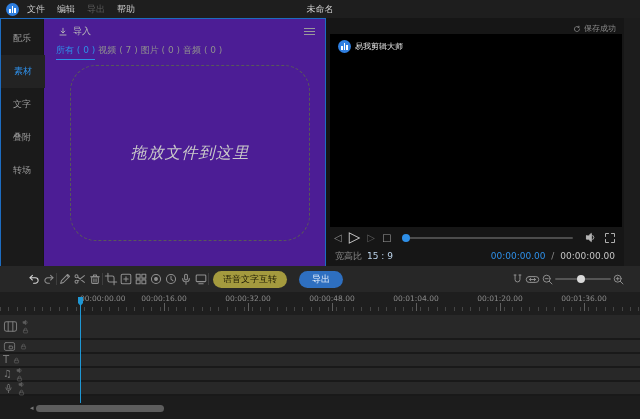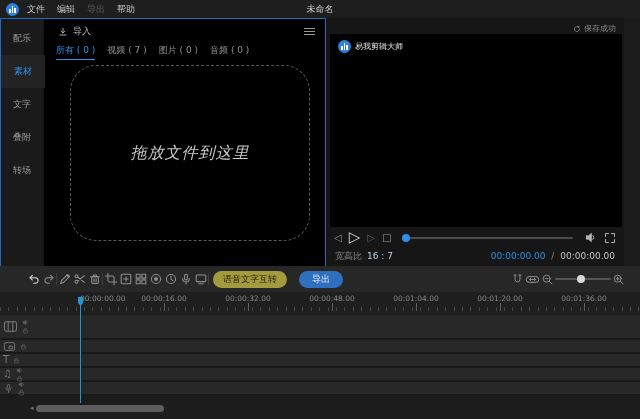--- a/index.html
+++ b/index.html
@@ -26,27 +26,27 @@
   .winbtn { color:#b5b5b5; width:12px; text-align:center; font-size:10px; line-height:12px; }
   .winbtn.max { font-size:8px; }
 
   
   .left-panel { position:absolute; top:18px; left:0; width:326px; height:250px;
                 border:1px solid #1d6cc0; background:#1a1a1a; }
   .sidebar { position:absolute; top:0; left:0; bottom:0; width:42px; padding-top:3px; }
   .side-item { height:33px; display:flex; align-items:center; justify-content:center;
                color:#9a9a9a; position:relative; }
   .side-item.active { background:#232323; color:#2e8fe8; width:44px; z-index:2; }
-  .media { position:absolute; top:0; left:42px; right:0; bottom:0; background:#000000;
+  .media { position:absolute; top:0; left:42px; right:0; bottom:0; background:#4c1d95;
            border-left:1px solid #161616; }
   .media-header { height:25px; display:flex; align-items:center; padding:0 10px 0 13px; color:#b9b9b9; }
   .import-btn { display:flex; align-items:center; gap:4px; }
   .hamburger { margin-left:auto; display:flex; flex-direction:column; gap:2px; }
   .hamburger i { display:block; width:11px; height:1px; background:#9a9a9a; }
-  .tabs { display:flex; gap:12px; padding-left:12px; height:17px; align-items:flex-start; }
+  .tabs { display:flex; gap:3px; padding-left:12px; height:17px; align-items:flex-start; }
   .tab { color:#8f8f8f; padding-bottom:2px; }
   .tab.active { color:#2e8fe8; border-bottom:1px solid #2e8fe8; }
   .dropzone { position:absolute; left:26px; top:46px; width:240px; height:176px;
               border:1px dashed #585858; border-radius:26px; display:flex; align-items:center;
               justify-content:center; }
   .dropzone span { font-size:16px; font-style:italic; color:#c9c9c9; letter-spacing:1px; }
 
   
   .preview { position:absolute; top:18px; left:326px; right:16px; height:250px; background:#161616; }
   .save-status { position:absolute; top:5px; right:8px; display:flex; gap:3px; align-items:center;
@@ -209,21 +209,21 @@
       <svg width="13" height="13" viewBox="0 0 16 16" style="stroke:#b5b5b5;fill:none;stroke-width:1.2;stroke-linecap:round;stroke-linejoin:round;">
           <path d="M3 6v4h2.5L9 13V3L5.5 6z" fill="#b5b5b5"></path>
           <path d="M11 5.5a3.5 3.5 0 0 1 0 5"></path>
         </svg>
       <svg width="12" height="12" viewBox="0 0 16 16" style="stroke:#b5b5b5;fill:none;stroke-width:1.3;stroke-linecap:round;">
           <path d="M2 6V2h4M14 6V2h-4M2 10v4h4M14 10v4h-4"></path>
         </svg>
     </div>
     <div class="pv-info">
       <span class="aspect-label">宽高比</span>
-      <span class="aspect-value">16 : 7</span>
+      <span class="aspect-value">15 : 9</span>
       <span class="timecode">
         <span class="cur">00:00:00.00</span>
         <span class="sep">/</span>
         <span class="tot">00:00:00.00</span>
       </span>
     </div>
   </div>
 
   <div class="toolbar">
     <span class="ticon lit">

